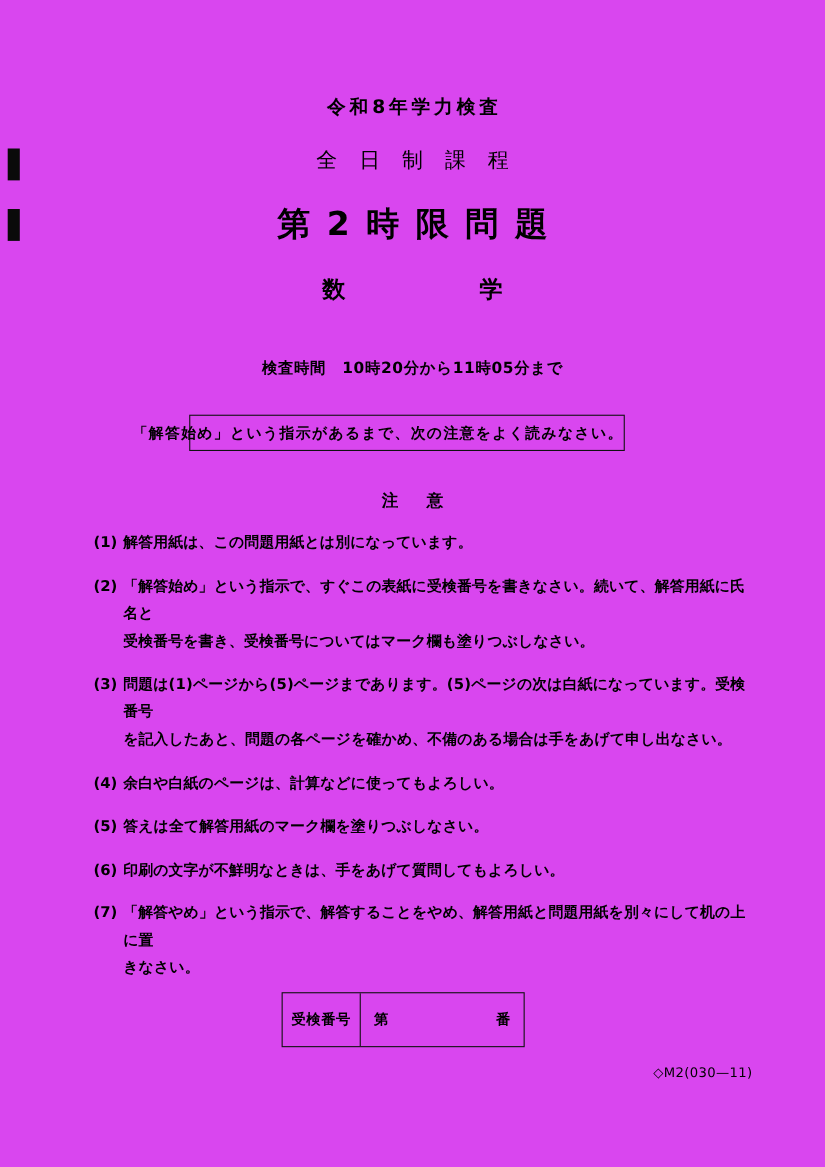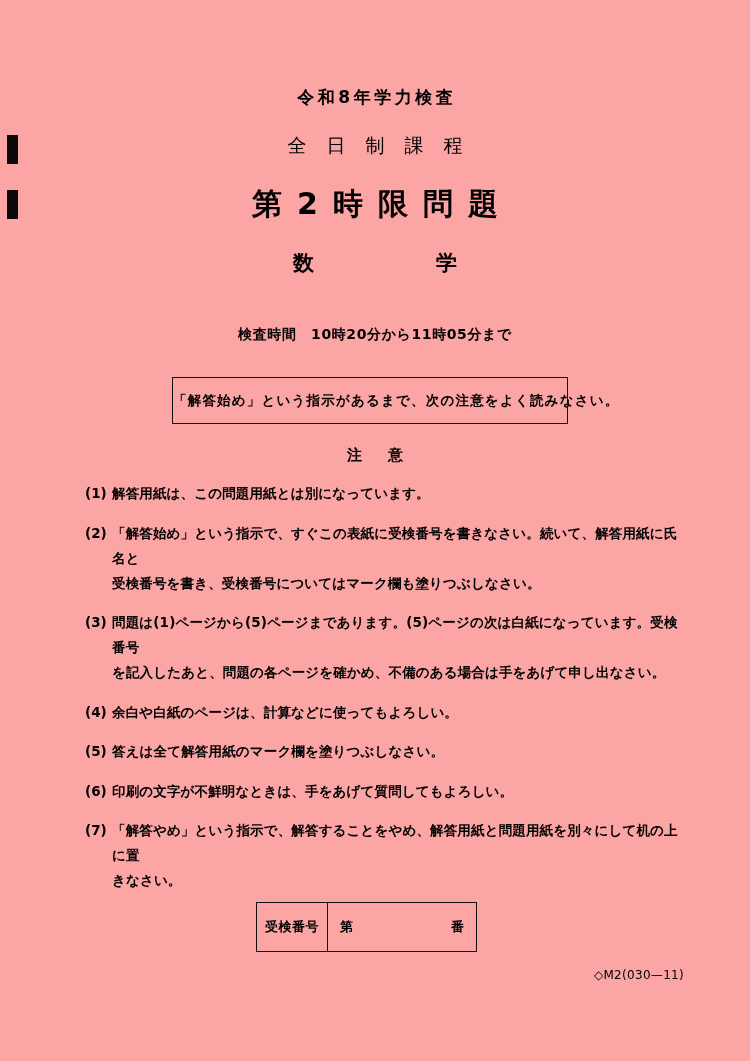--- a/index.html
+++ b/index.html
@@ -8,21 +8,21 @@
     background: #ffffff;
   }
   body {
     font-family: "DejaVu Sans", "Liberation Sans", sans-serif;
     color: #000000;
   }
   #page {
     position: relative;
     width: 750px;
     height: 1061px;
-    background: #fca5a5;
+    background: #d946ef;
     overflow: hidden;
   }
 
   
   .reg-mark {
     position: absolute;
     left: 7px;
     width: 11px;
     background: #0a0a0a;
   }
@@ -72,26 +72,26 @@
     font-weight: 700;
     letter-spacing: 0.6px;
   }
 
   
   #instruction-box {
     position: absolute;
     left: 172px;
     top: 377px;
     width: 396px;
-    height: 47px;
+    height: 33px;
     border: 1.6px solid #111;
     box-sizing: border-box;
     display: flex;
     align-items: center;
-    justify-content: flex-start;
+    justify-content: flex-end;
   }
   #instruction-box .txt {
     font-size: 13.5px;
     font-weight: 700;
     letter-spacing: 1.2px;
     white-space: nowrap;
   }
 
   
   #notes-heading {

